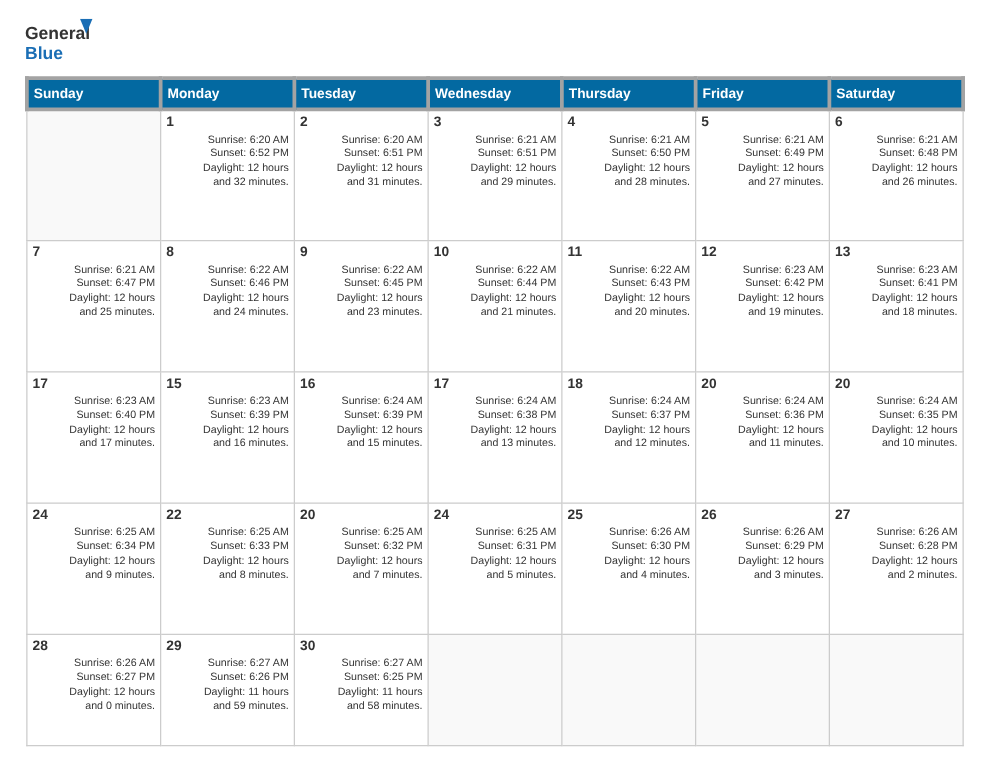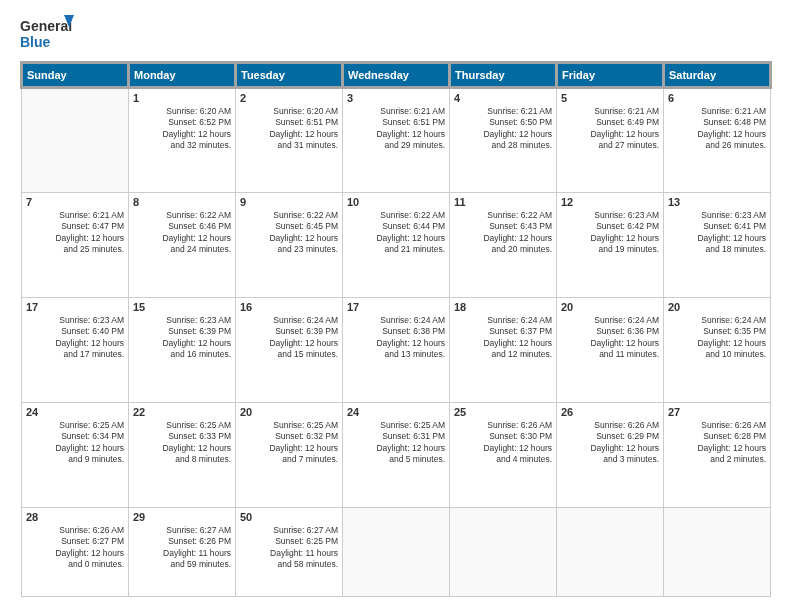--- a/index.html
+++ b/index.html
@@ -323,21 +323,21 @@
 and 0 minutes.</div>
           </td>
           <td>
             <span class="day-num">29</span>
             <div class="day-info" style="white-space: pre-line;">Sunrise: 6:27 AM
 Sunset: 6:26 PM
 Daylight: 11 hours
 and 59 minutes.</div>
           </td>
           <td>
-            <span class="day-num">50</span>
+            <span class="day-num">30</span>
             <div class="day-info" style="white-space: pre-line;">Sunrise: 6:27 AM
 Sunset: 6:25 PM
 Daylight: 11 hours
 and 58 minutes.</div>
           </td>
           <td class="empty-cell"></td>
           <td class="empty-cell"></td>
           <td class="empty-cell"></td>
           <td class="empty-cell"></td>
         </tr>

